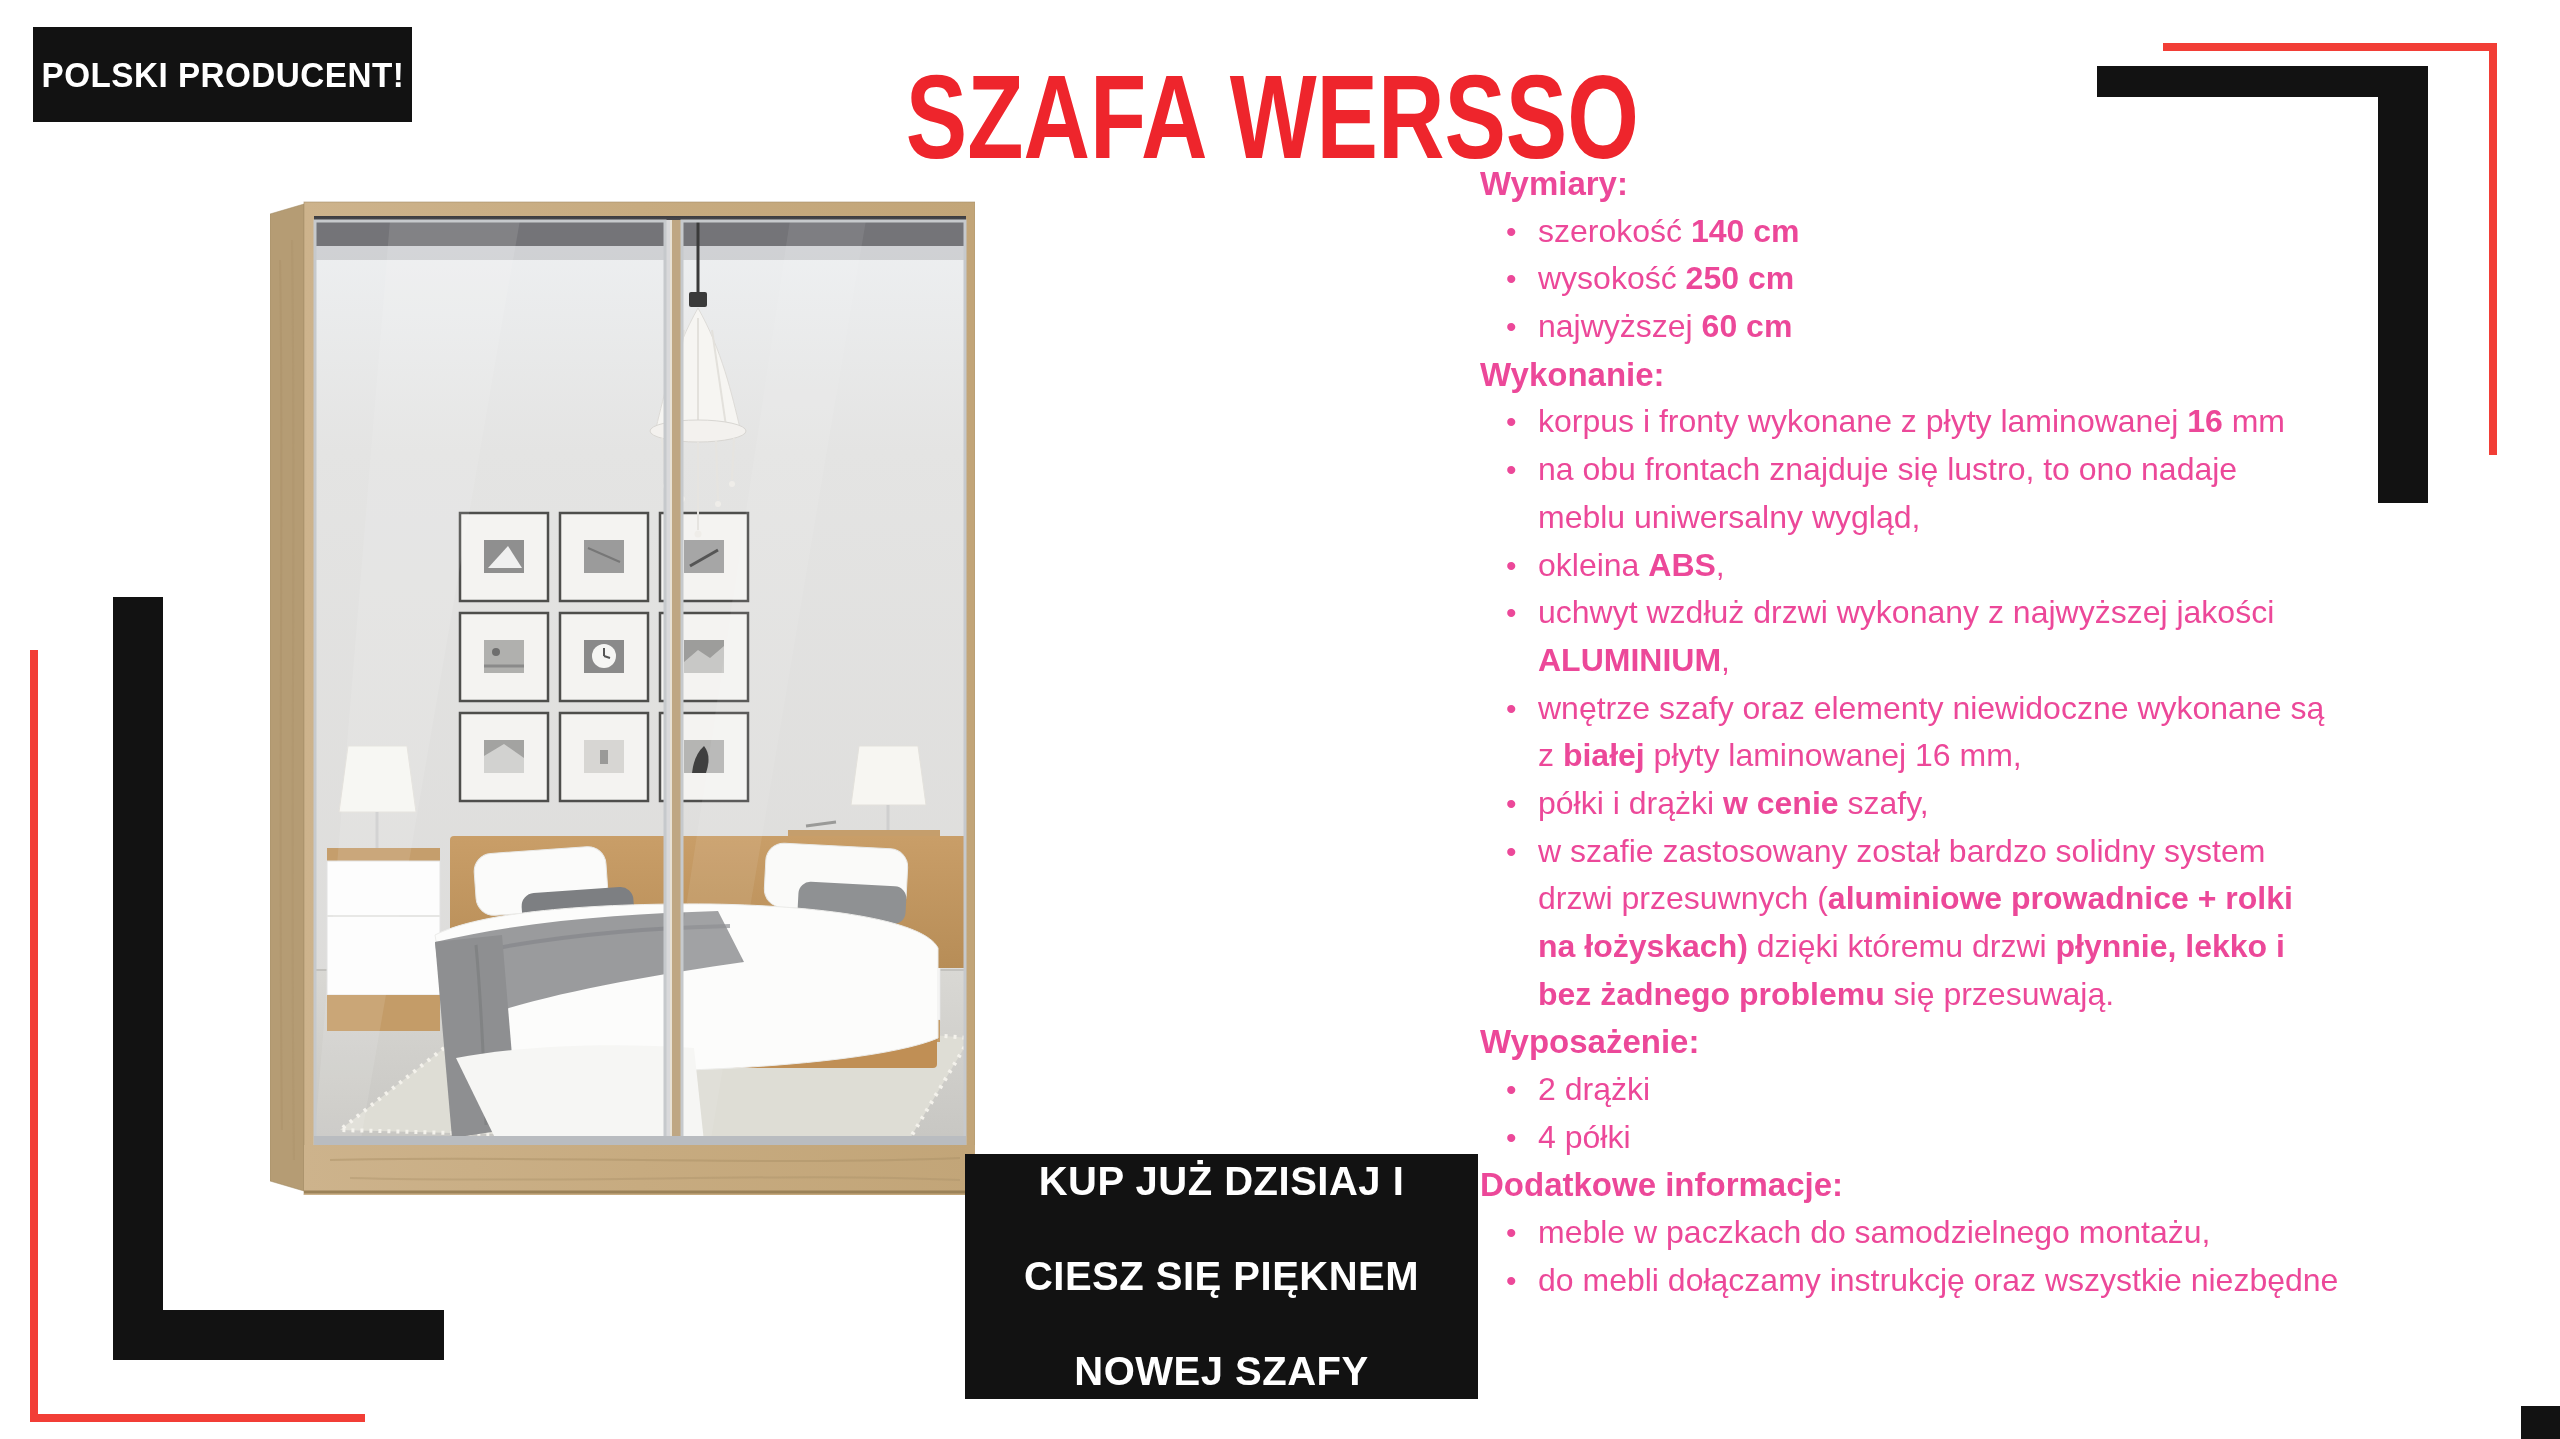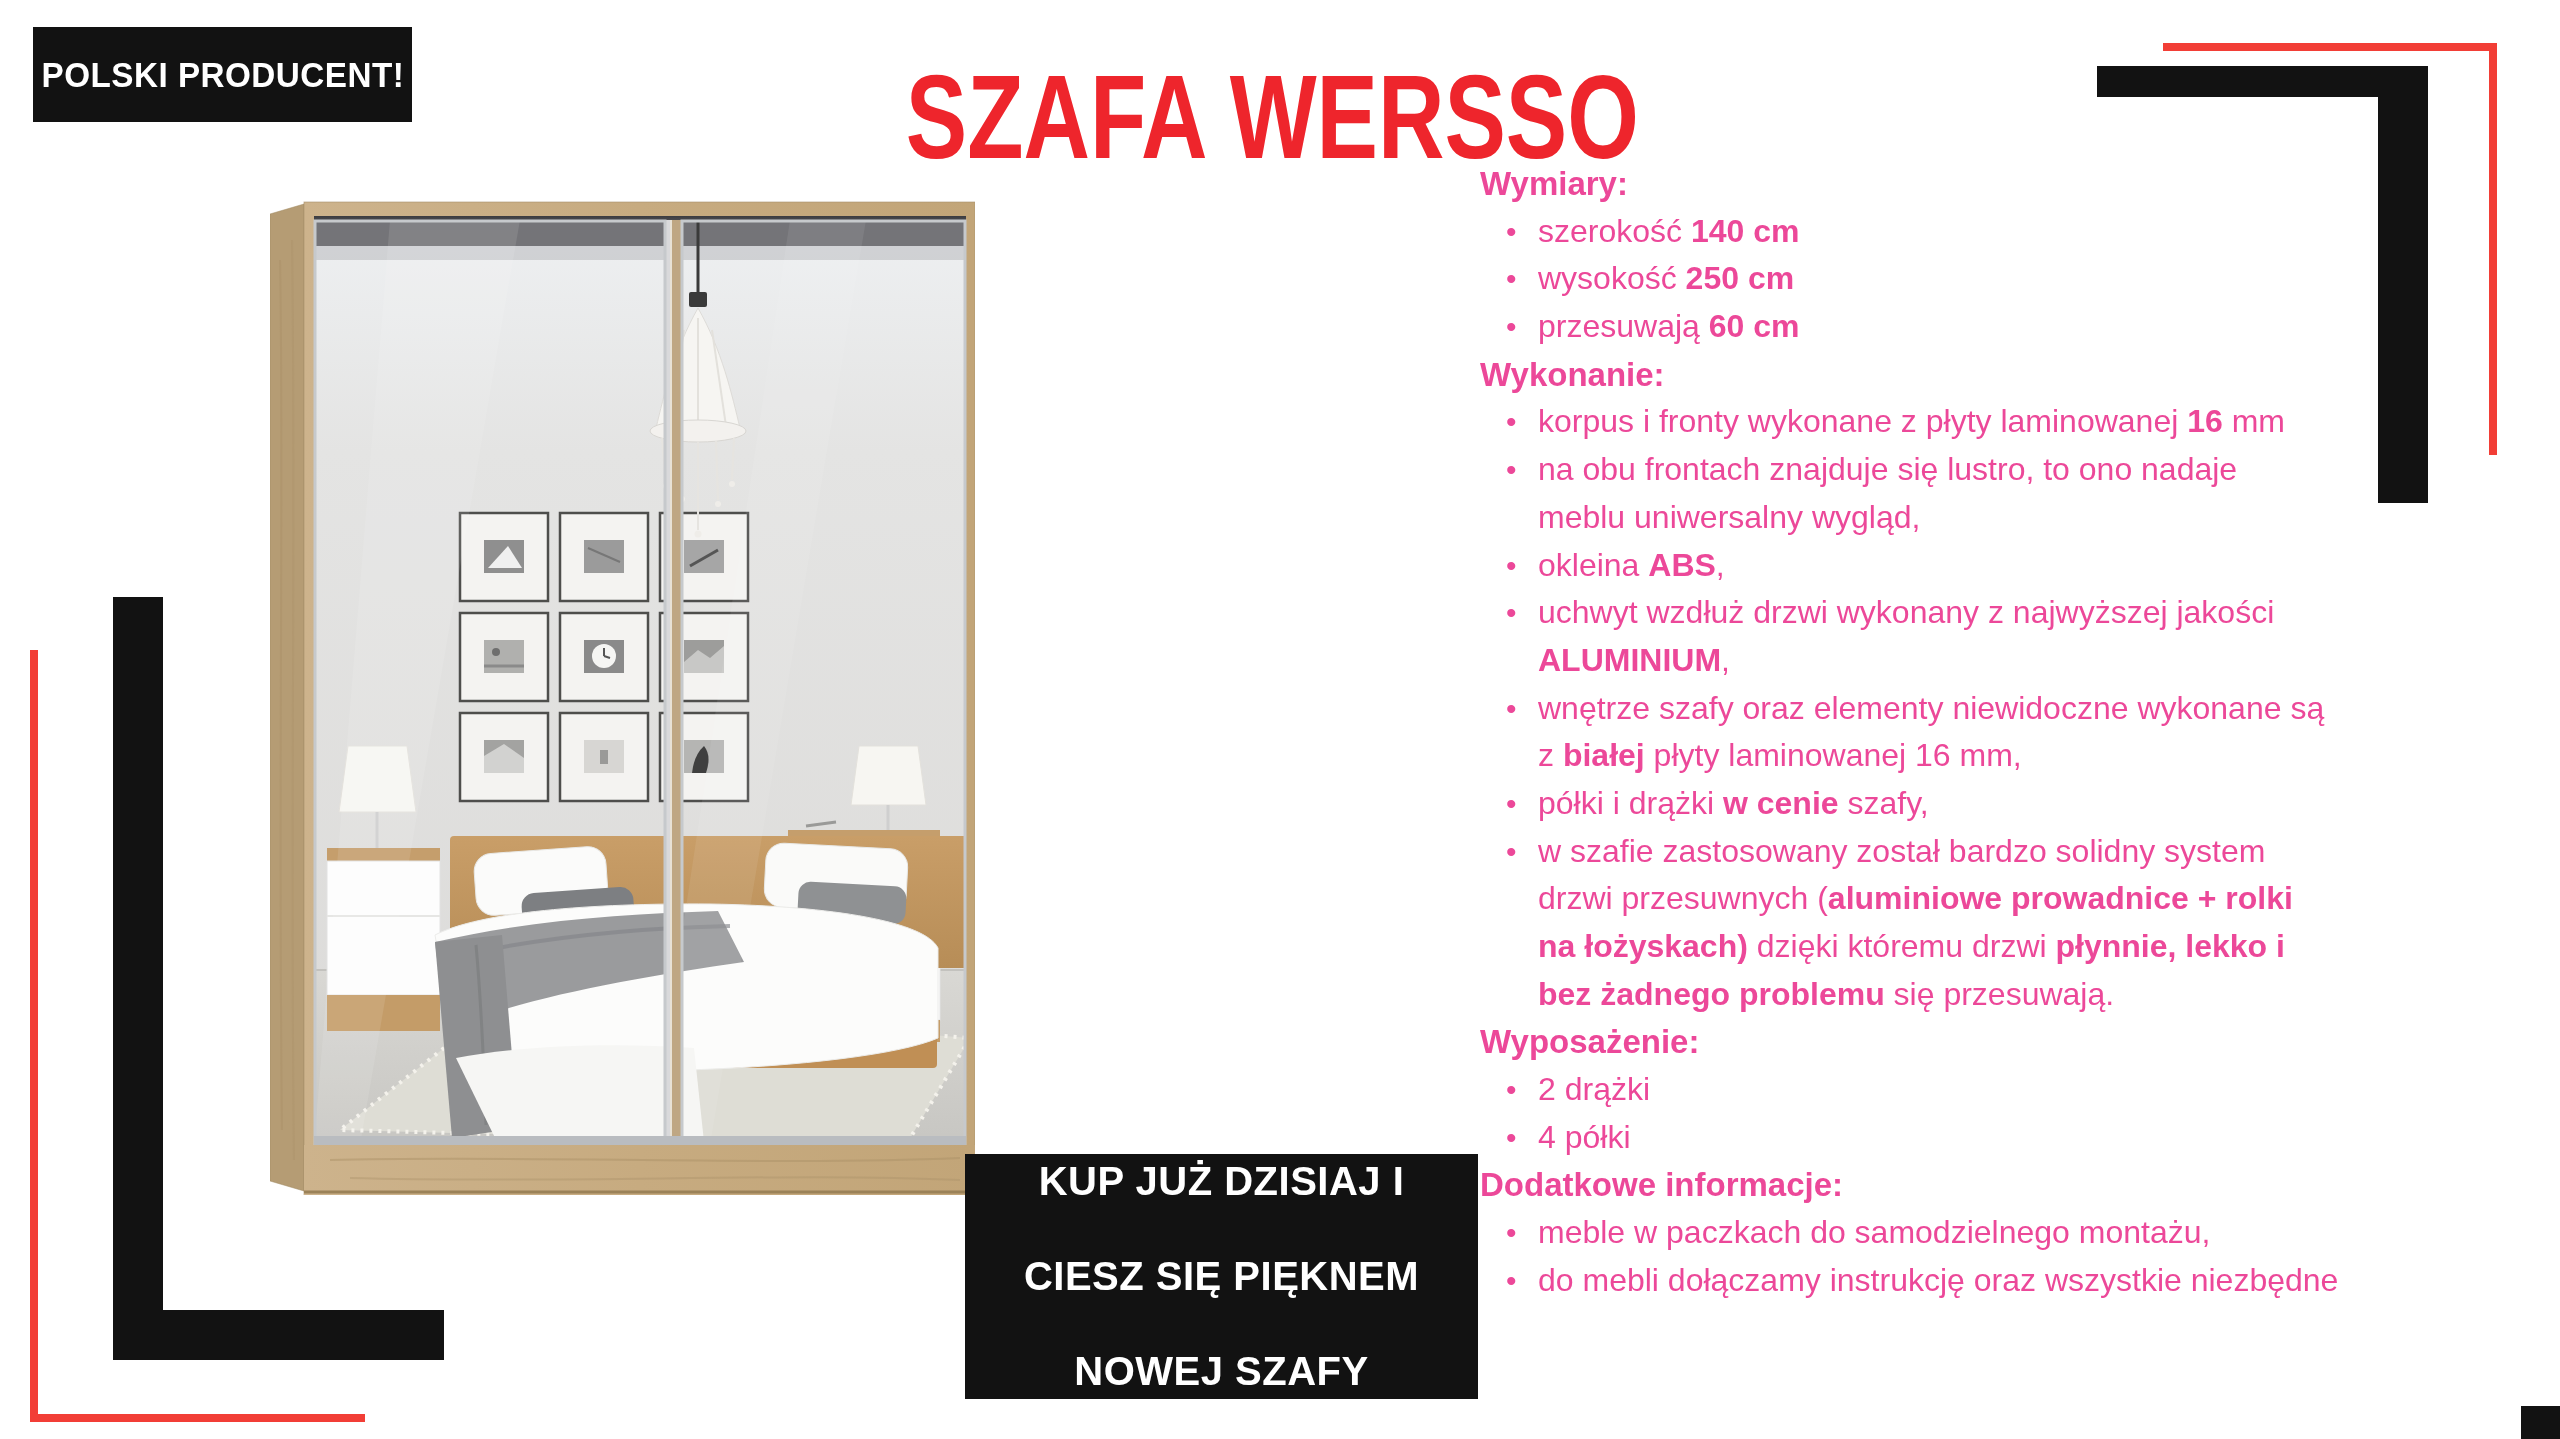--- a/index.html
+++ b/index.html
@@ -232,21 +232,21 @@
         <path d="M60,960 C260,955 500,966 690,958" stroke="#ab9168" stroke-width="2" fill="none" opacity=".5"></path>
         <path d="M80,978 C300,984 520,972 690,980" stroke="#ab9168" stroke-width="2" fill="none" opacity=".4"></path>
       </g>
     </svg>
   </div>
 
   <div class="specs" id="specs">
       <div class="row h"><span class="txt"><b>Wymiary:</b></span></div>
       <div class="row b"><span class="marker">•</span><span class="txt"><span>szerokość </span><b>140 cm</b></span></div>
       <div class="row b"><span class="marker">•</span><span class="txt"><span>wysokość </span><b>250 cm</b></span></div>
-      <div class="row b"><span class="marker">•</span><span class="txt"><span>przesuwają </span><b>60 cm</b></span></div>
+      <div class="row b"><span class="marker">•</span><span class="txt"><span>najwyższej </span><b>60 cm</b></span></div>
       <div class="row h"><span class="txt"><b>Wykonanie:</b></span></div>
       <div class="row b"><span class="marker">•</span><span class="txt"><span>korpus i fronty wykonane z płyty laminowanej </span><b>16</b><span> mm</span></span></div>
       <div class="row b"><span class="marker">•</span><span class="txt"><span>na obu frontach znajduje się lustro, to ono nadaje</span></span></div>
       <div class="row c"><span class="txt"><span>meblu uniwersalny wygląd,</span></span></div>
       <div class="row b"><span class="marker">•</span><span class="txt"><span>okleina </span><b>ABS</b><span>,</span></span></div>
       <div class="row b"><span class="marker">•</span><span class="txt"><span>uchwyt wzdłuż drzwi wykonany z najwyższej jakości</span></span></div>
       <div class="row c"><span class="txt"><b>ALUMINIUM</b><span>,</span></span></div>
       <div class="row b"><span class="marker">•</span><span class="txt"><span>wnętrze szafy oraz elementy niewidoczne wykonane są</span></span></div>
       <div class="row c"><span class="txt"><span>z </span><b>białej</b><span> płyty laminowanej 16 mm,</span></span></div>
       <div class="row b"><span class="marker">•</span><span class="txt"><span>półki i drążki </span><b>w cenie</b><span> szafy,</span></span></div>

